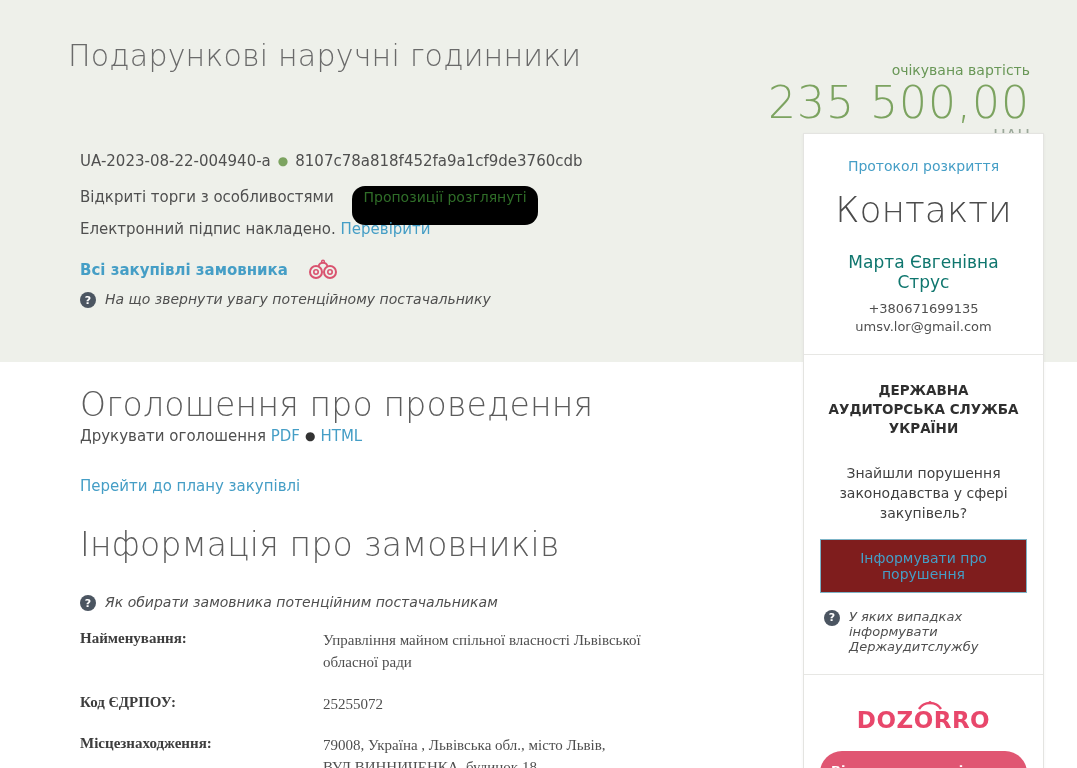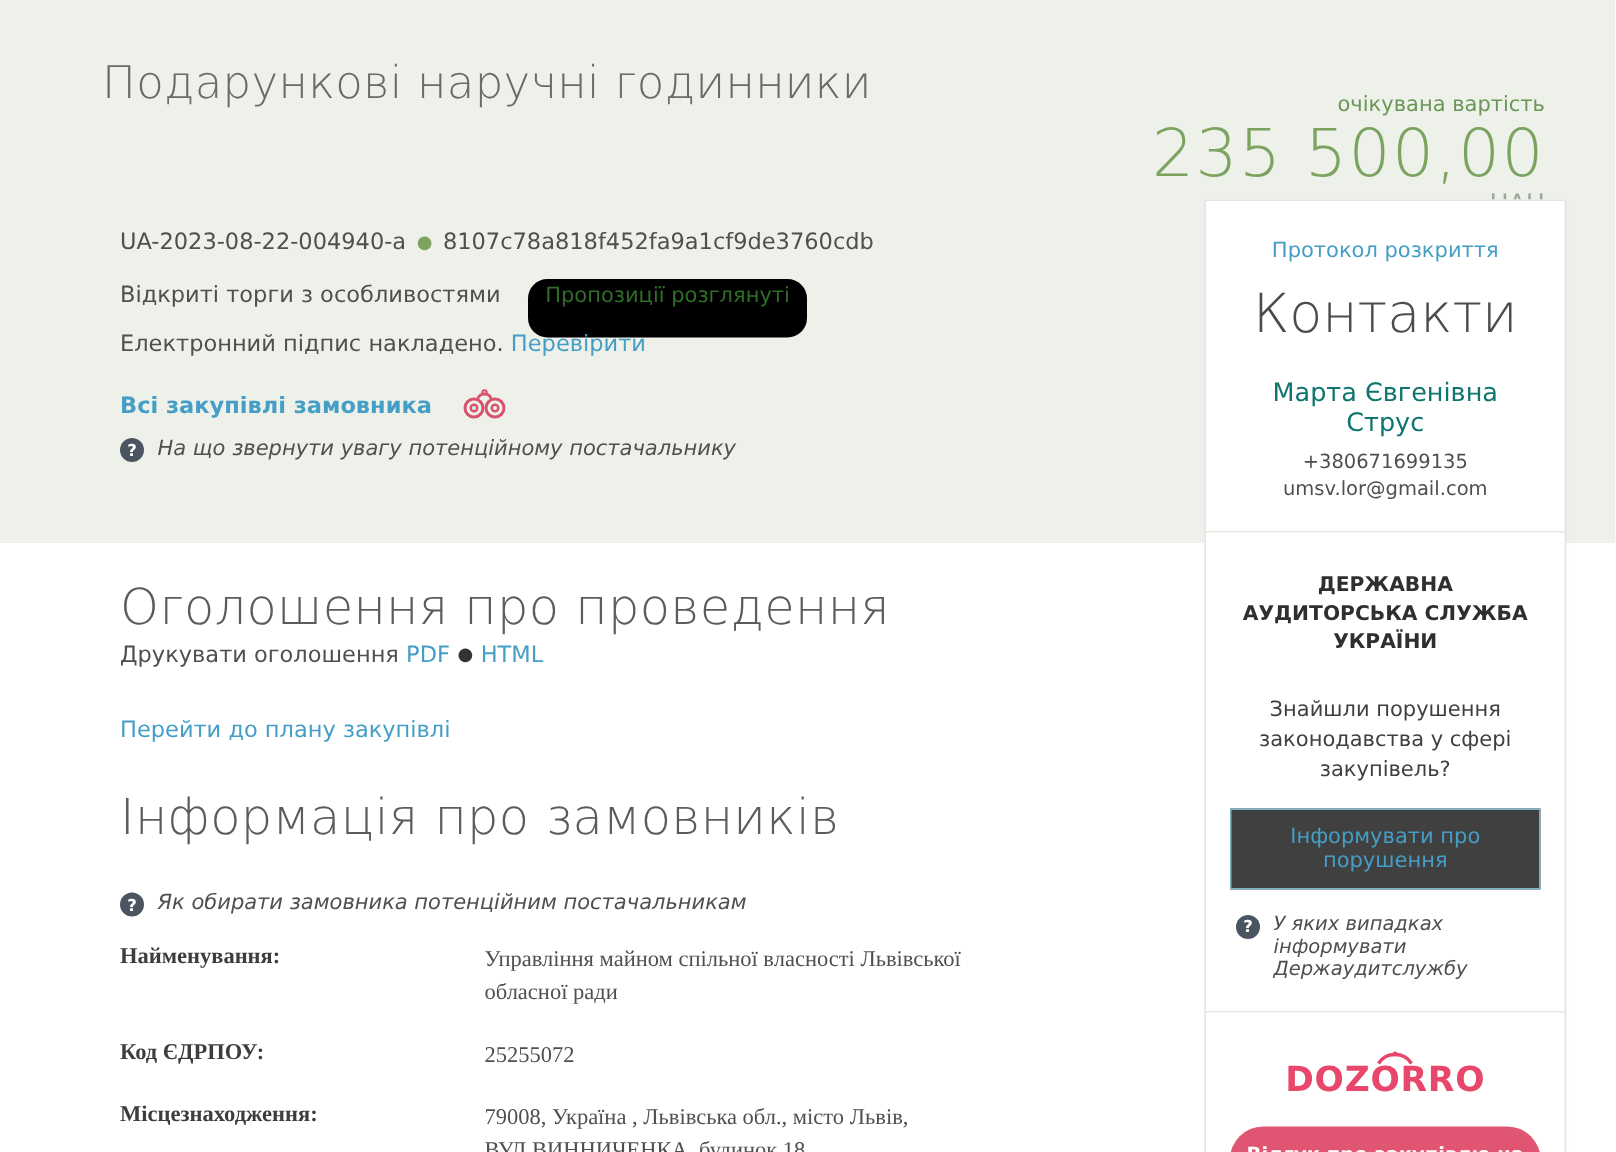--- a/index.html
+++ b/index.html
@@ -75,21 +75,21 @@
   .protocol-link { font-size:14px; }
   .contacts-title { font-size:36px; font-weight:300; color:#4c4c4c; margin-top:14px; }
   .contact-name { font-size:17px; color:#0f766e; margin-top:22px; }
   .contact-phone { font-size:13px; color:#4f4f4f; margin-top:9px; }
   .contact-email { font-size:13px; color:#4f4f4f; margin-top:3px; }
 
   .audit-title { font-size:13.5px; font-weight:bold; color:#2f2f2f; line-height:1.4; margin-top:4px; }
   .audit-question { font-size:14px; color:#3f3f3f; line-height:1.45; margin-top:25px; }
   .report-btn {
     display:block; width:100%; margin-top:15px;
-    background:#404040; border:1px solid #7db4c7; color:#459ec6;
+    background:#7f1d1d; border:1px solid #7db4c7; color:#459ec6;
     font-size:14px; font-family:inherit; padding:10px 4px; cursor:pointer;
   }
   .hint-side { margin-top:16px; font-size:13px; text-align:left; padding-left:4px; }
 
   .dozorro-logo {
     position:relative; display:inline-block; margin-top:10px;
     font-size:23px; font-weight:800; color:#e8476b; letter-spacing:.5px;
   }
   .dozorro-logo svg { position:absolute; top:-7px; left:50%; margin-left:-6px; }
   .dozorro-btn {

